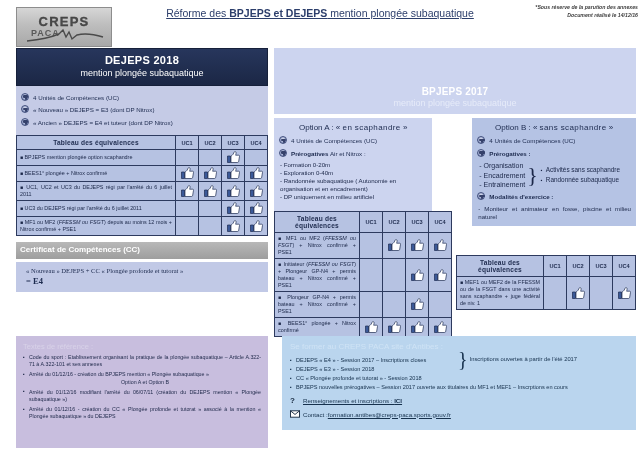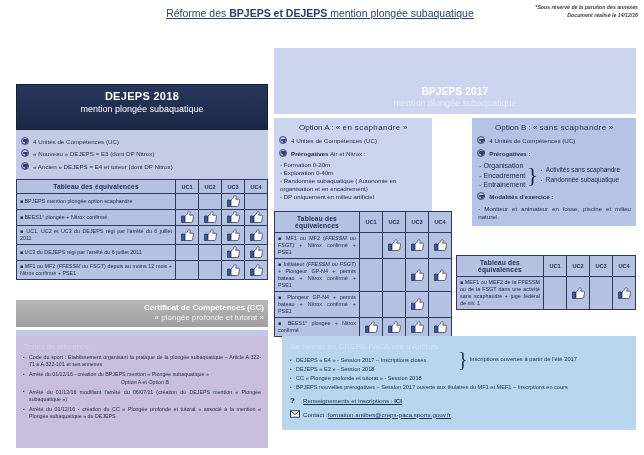--- a/index.html
+++ b/index.html
@@ -39,23 +39,22 @@
   .title-line2 { font-size:10.5px; color:#2c3e6b; font-weight:400; line-height:14px; }
 
   #notice { position:absolute; right:6px; top:4px; width:148px; text-align:right;
             font-style:italic; font-weight:700; font-size:5.2px; color:#3d3d3d; line-height:7.5px; }
 
   
   #left { position:absolute; left:16px; top:48px; width:252px; }
 
   .dark-banner {
     background:linear-gradient(180deg,#27365c 0%,#1b2745 100%);
-    color:#ffffff; text-align:center; padding:5px 4px 14px 4px;
+    color:#ffffff; text-align:center; padding:5px 4px 6px 4px;
     border:1px solid #16203a;
-    margin-top:36px;
   }
   .dark-banner .b1 { font-size:11px; font-weight:700; letter-spacing:.3px; line-height:13px;}
   .dark-banner .b2 { font-size:9px; font-weight:400; line-height:12px; }
 
   #dejeps-bullets { background:#c5cbe6; padding:4px 5px 5px 5px; }
   .bullet-row { display:flex; align-items:flex-start; margin:2.5px 0 3.5px 0; }
   .bullet-row .txt { font-size:6.2px; color:#1c2a4e; line-height:8px; padding-top:1px;}
   .mask {
     flex:0 0 auto; width:8px; height:8px; margin-right:4px; position:relative;
     border-radius:50%;
@@ -84,27 +83,27 @@
   table.eq td.desc {
     font-size:5.4px; color:#1b2748; padding:2px 3px; text-align:justify; line-height:7px;
   }
   table.eq td.cell { text-align:center; padding:1px; height:13px; width:23px; }
   table.eq td.desc i { font-style:italic; }
 
   .thumb { display:inline-block; width:13px; height:12px; }
 
   .grey-banner {
     background:linear-gradient(180deg,#b8b8b8 0%,#9e9e9e 100%);
-    color:#ffffff; text-align:right; padding:3px 4px 4px 4px; margin-top:20px;
+    color:#ffffff; text-align:left; padding:3px 4px 4px 4px; margin-top:6px;
   }
   .grey-banner .g1 { font-size:8px; font-weight:700; line-height:10px; }
   .grey-banner .g2 { font-size:8px; font-weight:400; line-height:10px; color:#efefef;}
 
   .sum-box {
-    background:#c1c9e6; text-align:right; padding:4px 4px 5px 0; margin-top:3px;
+    background:#c1c9e6; text-align:left; padding:4px 4px 5px 10px; margin-top:3px;font-family:Liberation Serif, serif;
   }
   .sum-box .s1 { font-size:6.6px; color:#1c2a4e; line-height:10px; }
   .sum-box .s2 { font-size:8.5px; font-weight:700; color:#1c2a4e; line-height:11px; }
 
   
   #textes {
     position:absolute; left:16px; top:336px; width:252px; height:112px;
     background:#c8bede; padding:5px 7px 5px 7px;
   }
   #textes .tt { font-size:7.5px; font-weight:400; color:#d8d2e8; line-height:11px; margin-bottom:2px;}
@@ -165,20 +164,27 @@
   .contact-row .lnk { font-size:6.2px; color:#16314d; text-decoration:underline; }
   .contact-row .lnk b { font-weight:700; }
   .contact-row .lbl { font-size:6.2px; color:#16314d; }
   .qmark { font-size:8px; font-weight:700; color:#14263c; }
 </style>
 </head>
 <body>
 
 <div id="header">
 
+  <div id="logo">
+    <div class="l1">CREPS</div>
+    <div class="l2">PACA</div>
+    <svg width="80" height="16" viewBox="0 0 80 16">
+      <path d="M2 13 C12 12 22 11 34 6 L38 2 L41 9 L44 4 L47 11 L52 7 C60 5 68 6 78 9" fill="none" stroke="#4a4a4a" stroke-width="1.4"></path>
+    </svg>
+  </div>
 
   <div id="title-wrap">
     <div class="title-line1"><span>Réforme des </span><b>BPJEPS et DEJEPS</b><span> mention plongée subaquatique</span></div>
   </div>
 
   <div id="notice">
     <div>*Sous réserve  de la parution des annexes</div>
     <div>Document réalisé le 14/12/16</div>
   </div>
 </div>
@@ -288,21 +294,20 @@
           <td class="cell"><span class="thumb"><svg viewBox="0 0 26 24" width="13" height="12">
                 <path d="M1 10 h6 v13 h-6 z" fill="#3b5998" stroke="#1c2b50" stroke-width="1.4"></path>
                 <path d="M8 10 C8 10 12 8 13.5 4 C14.3 1.6 15.2 0.8 16.6 1.2 C18.2 1.7 18.4 3.4 18 5.4 C17.7 7 17.2 8.4 17.2 8.4 L23.2 8.4 C24.6 8.4 25.2 9.4 25 10.6 L23.4 20.6 C23.2 22.2 22.2 23 20.8 23 L8 23 z" fill="#ffffff" stroke="#1c2b50" stroke-width="1.4" stroke-linejoin="round"></path>
               </svg></span></td>
         </tr>
       </tbody>
   </table>
 
   <div class="grey-banner">
     <div class="g1">Certificat de Compétences (CC)</div>
-    <div class="g2">« plongée profonde et tutorat »</div>
   </div>
 
   <div class="sum-box">
     <div class="s1">« Nouveau » DEJEPS + CC « Plongée profonde et tutorat »</div>
     <div class="s2">= E4</div>
   </div>
 </div>
 
 <div id="textes">
   <div class="tt">Textes de référence :</div>

